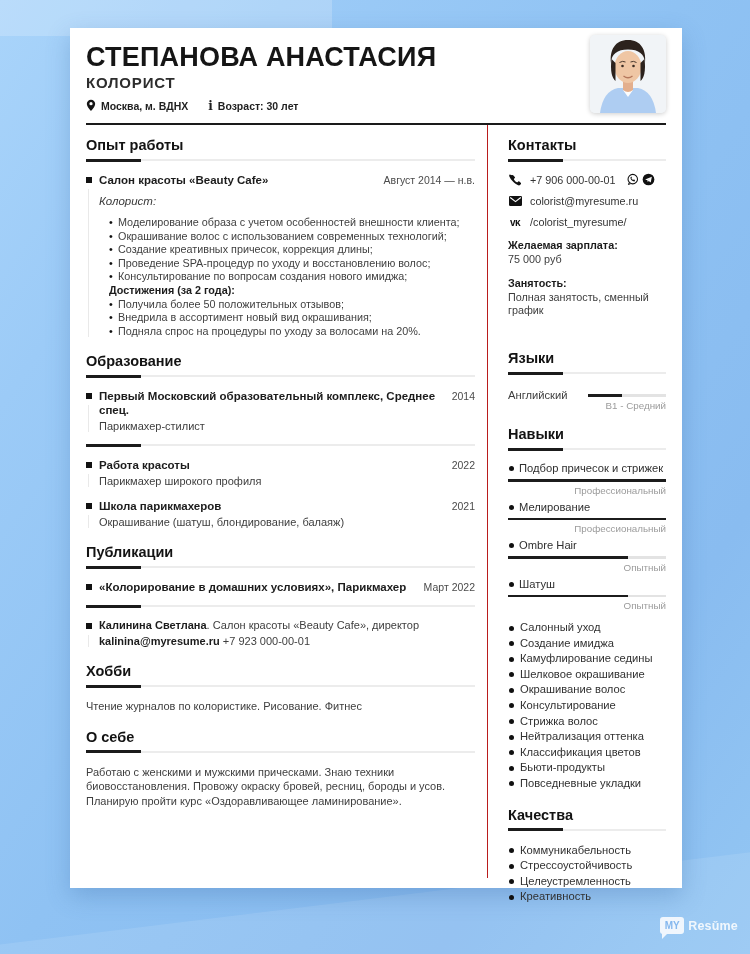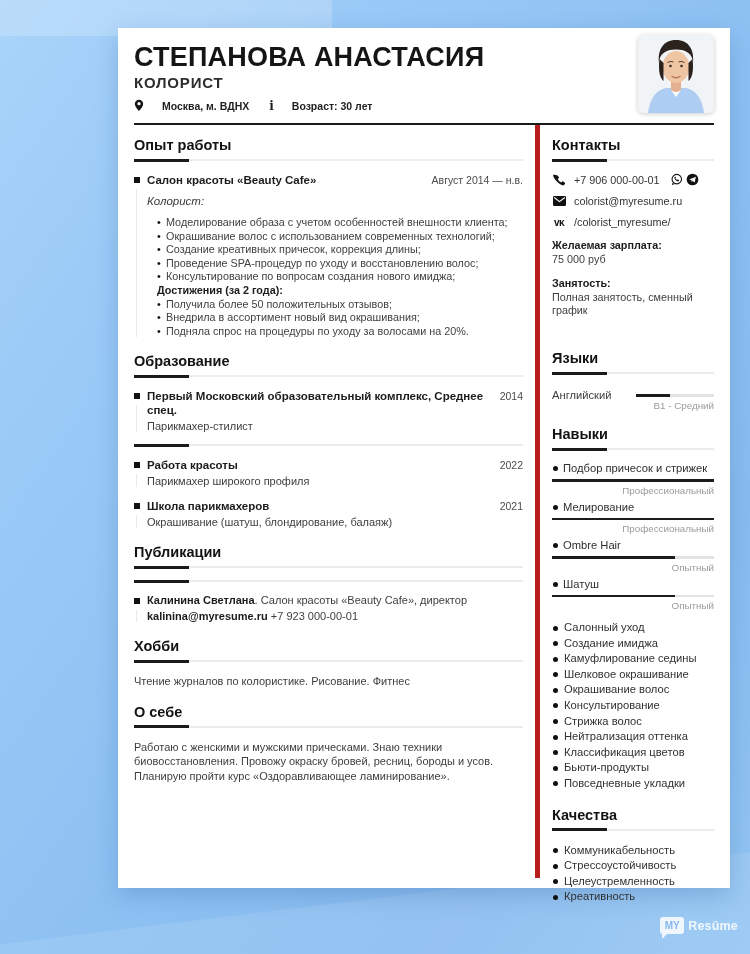--- a/index.html
+++ b/index.html
@@ -3,35 +3,35 @@
 <meta charset="utf-8">
 <style>
   html,body{margin:0;padding:0;}
   body{width:750px;height:954px;overflow:hidden;font-family:"Liberation Sans",sans-serif;}
   .stage{position:relative;width:750px;height:954px;overflow:hidden;
     background:linear-gradient(125deg,#a9d4fa 0%,#9ccbf7 20%,#8fc2f3 48%,#89bcf0 78%,#93c6f3 100%);}
   .glow-tl{position:absolute;left:0;top:0;width:332px;height:36px;background:rgba(255,255,255,.20);}
   .band-bottom{position:absolute;left:-60px;bottom:-90px;width:950px;height:150px;transform:rotate(-7deg);background:rgba(255,255,255,.10);}
 
   .card{position:absolute;left:70px;top:28px;width:612px;height:860px;background:#fff;
-    box-shadow:0 8px 22px rgba(55,105,165,.30);display:flex;flex-direction:column;margin-left:48px;}
+    box-shadow:0 8px 22px rgba(55,105,165,.30);display:flex;flex-direction:column;}
   .card-head{padding:9px 16px 0;position:relative;}
   .name{font-size:27px;font-weight:bold;letter-spacing:.2px;color:#151515;margin:5px 0 2px;line-height:30px;}
   .role{font-size:15px;font-weight:bold;letter-spacing:.8px;color:#2d2d2d;margin:0 0 8px;}
   .meta{display:flex;gap:20px;align-items:center;font-size:10.5px;font-weight:bold;color:#1f1f1f;padding-bottom:11px;}
-  .meta-item{display:flex;align-items:center;gap:18px;}
+  .meta-item{display:flex;align-items:center;gap:5px;}
   .pin-svg{width:10px;height:13px;display:block;}
   .info-glyph{font-family:"DejaVu Serif",serif;font-weight:bold;font-size:12px;line-height:10px;}
   .photo{position:absolute;right:16px;top:7px;width:76px;height:78px;border-radius:5px;overflow:hidden;
     box-shadow:0 1px 5px rgba(0,0,0,.20);background:#f0f3f6;}
   .head-rule{height:2px;background:#1a1a1a;margin:0 16px;}
 
   .body{flex:1;display:flex;padding:0 16px 10px;min-height:0;}
   .colL{flex:1;padding-right:12px;min-width:0;}
-  .colR{width:179px;border-left:5px solid #b91c1c;padding-left:12px;box-sizing:border-box;}
+  .colR{width:179px;border-left:1px solid #b91c1c;padding-left:20px;box-sizing:border-box;}
 
   .sec-title{font-size:14.5px;font-weight:bold;color:#131313;margin:15px 0 6px;}
   .sec-title.first{margin-top:12px;}
   .sec-rule{height:2px;background:#ececec;position:relative;margin-bottom:12px;}
   .sec-rule::before{content:"";position:absolute;left:0;top:-.5px;height:3px;width:55px;background:#1b1b1b;}
 
   .item{position:relative;padding-left:13px;margin-bottom:11px;}
   .item::before{content:"";position:absolute;left:0;top:4px;width:6px;height:6px;background:#121212;}
   .item::after{content:"";position:absolute;left:2px;top:16px;bottom:1px;width:1px;background:#e9e9e9;}
   .item-head{display:flex;align-items:baseline;}
@@ -167,20 +167,26 @@
         <div class="item">
           <div class="item-head">
             <span class="item-title">Школа парикмахеров</span>
             <span class="item-date">2021</span>
           </div>
           <div class="item-sub">Окрашивание (шатуш, блондирование, балаяж)</div>
         </div>
 
         <div class="sec-title">Публикации</div>
         <div class="sec-rule"></div>
+        <div class="item">
+          <div class="item-head">
+            <span class="item-title">«Колорирование в домашних условиях», Парикмахер</span>
+            <span class="item-date">Март 2022</span>
+          </div>
+        </div>
 
         <div class="sec-rule"></div>
         <div class="item">
           <div class="item-sub" style="margin-top:0;">
             <span class="b">Калинина Светлана</span><span>. Салон красоты «Beauty Cafe», директор</span>
           </div>
           <div class="item-sub">
             <span class="b">kalinina@myresume.ru</span><span> +7 923 000-00-01</span>
           </div>
         </div>

